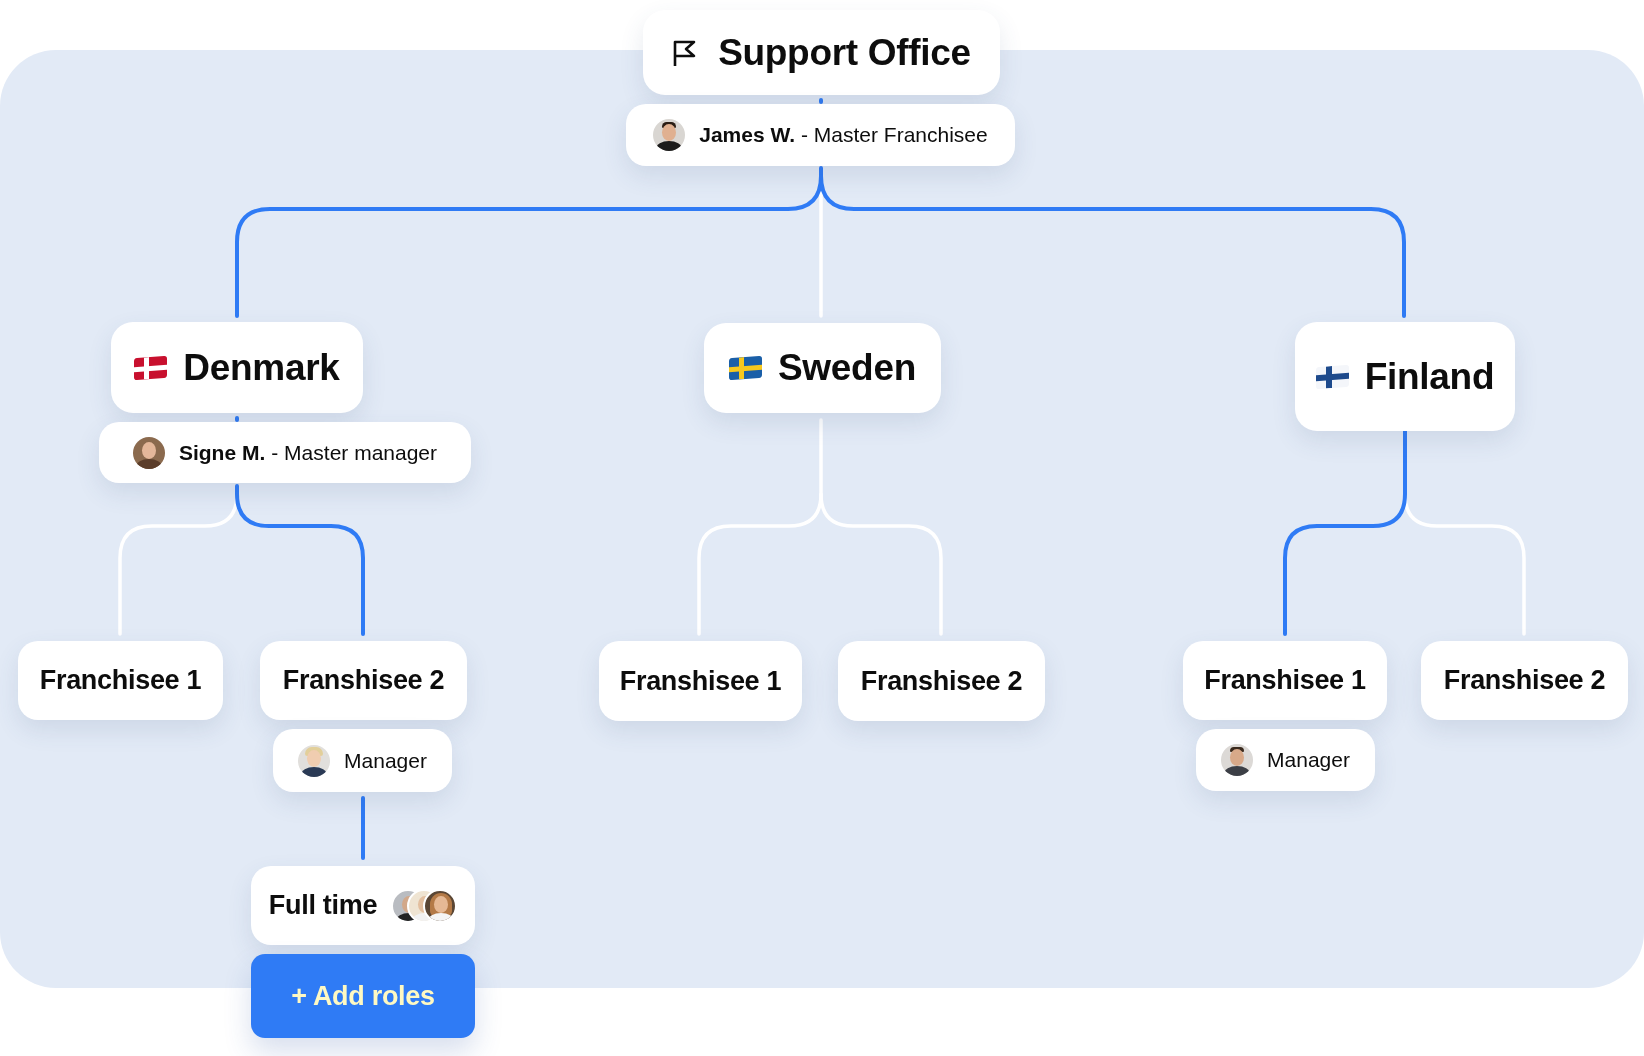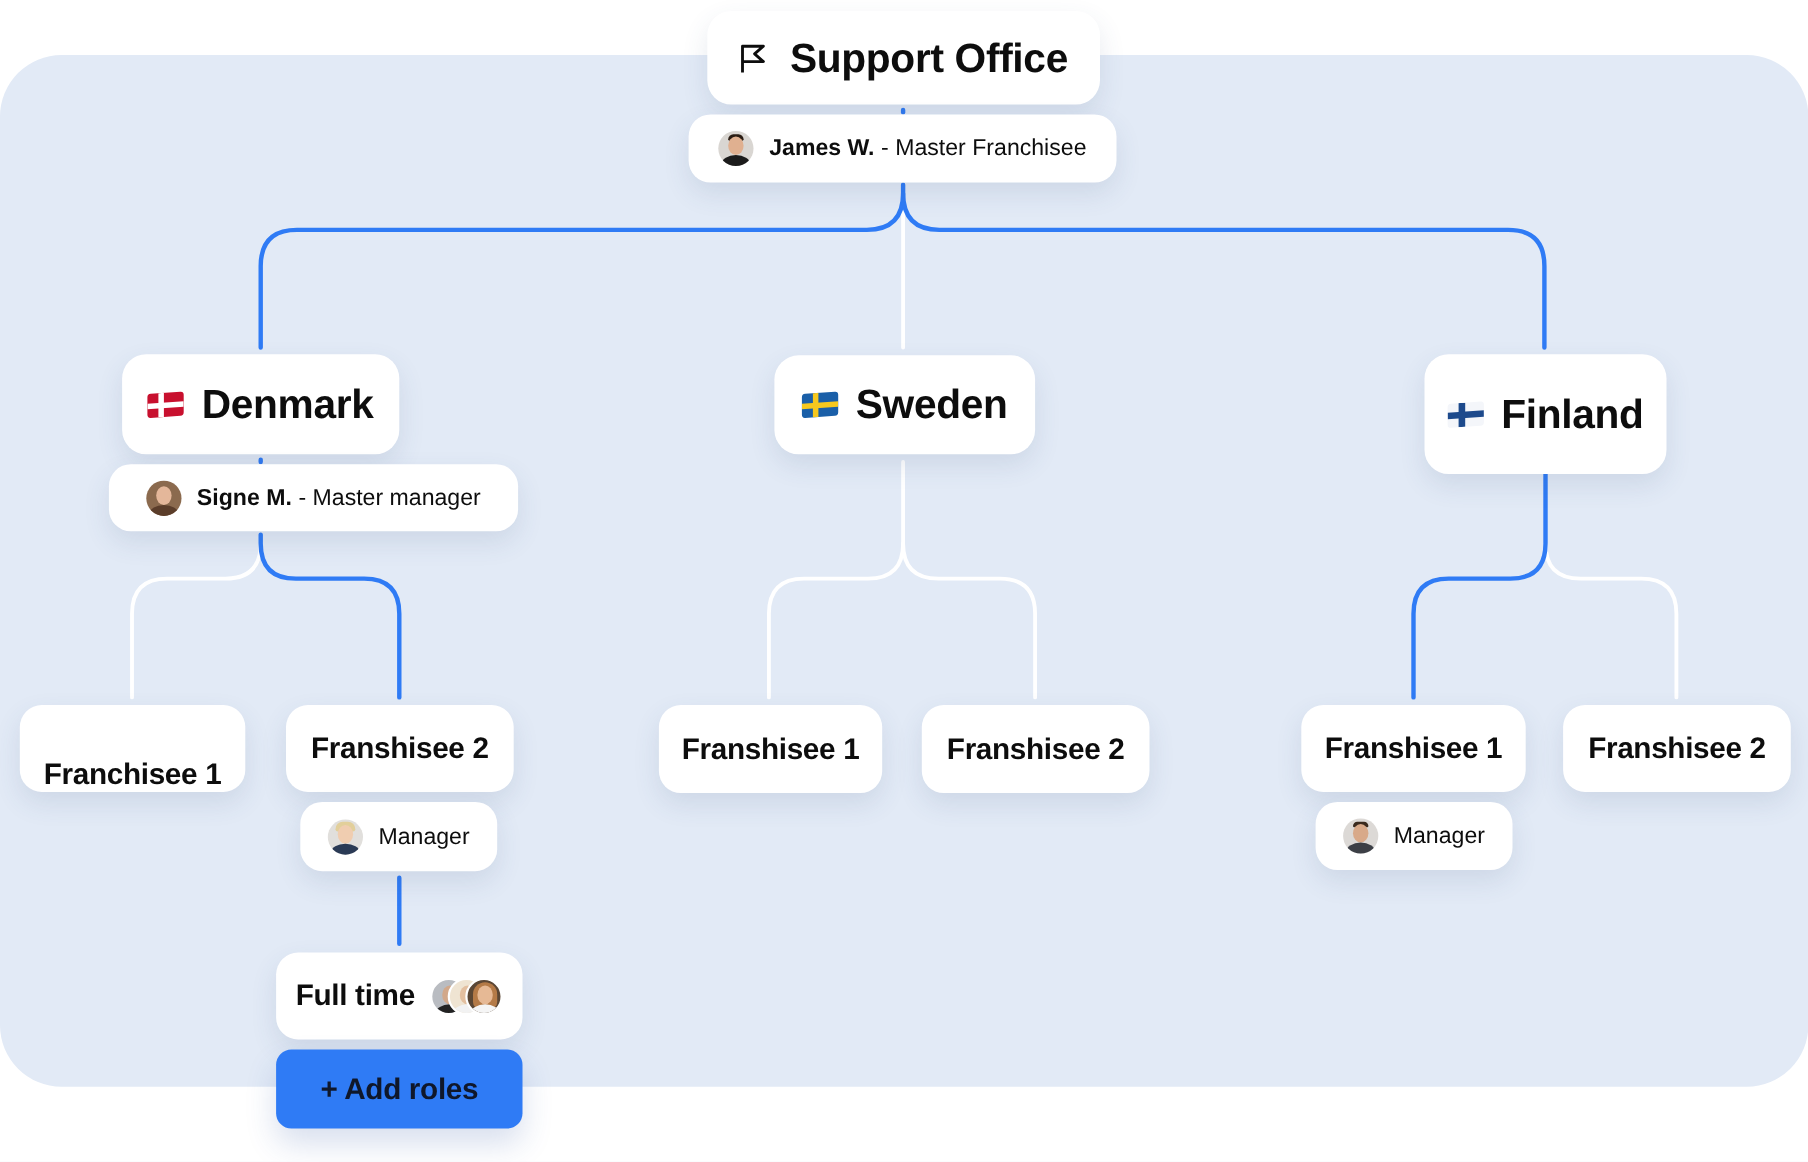--- a/index.html
+++ b/index.html
@@ -47,21 +47,21 @@
   .av-ft1 .face { background: #d2a88a; }
   .av-ft1 .body { background: #222; }
   .av-ft2 { background: #efe4d2; }
   .av-ft2 .face { background: #e3bf9f; }
   .av-ft2 .body { background: #f2f2f2; }
   .av-ft3 { background: #5a4634; }
   .av-ft3 .face { background: #e6b995; }
   .av-ft3 .hair { position: absolute; left: 5px; top: 2px; width: 22px; height: 24px; border-radius: 11px 11px 6px 6px; background: #b47a47; z-index: 0; }
   .av-ft3 .face { z-index: 1; }
   .av-ft3 .body { background: #f5f5f5; z-index: 1; }
-  .add-btn { position: absolute; left: 251px; top: 954px; width: 224px; height: 72px; background: #2f7bf5; color: #0f172a; border-radius: 14px; font-size: 27px; font-weight: 700; display: flex; align-items: center; justify-content: center; box-shadow: 0 14px 28px rgba(40, 80, 160, 0.18); letter-spacing: -0.3px; cursor: pointer; }
+  .add-btn { position: absolute; left: 251px; top: 954px; width: 224px; height: 84px; background: #2f7bf5; color: #fef9c3; border-radius: 14px; font-size: 27px; font-weight: 700; display: flex; align-items: center; justify-content: center; box-shadow: 0 14px 28px rgba(40, 80, 160, 0.18); letter-spacing: -0.3px; cursor: pointer; }
 </style>
 </head>
 <body>
 
 <div class="panel"></div>
 
 <svg class="lines" viewBox="0 0 1644 1056" fill="none" stroke-linecap="round">
 
   <g stroke="#ffffff" stroke-width="3.5">
     <path d="M821 170 V 316"></path>
@@ -114,21 +114,21 @@
 <div class="box big" style="left:704px; top:323px; width:237px; height:90px;">
   <span class="flag flag-se"></span>
   <span>Sweden</span>
 </div>
 
 <div class="box big" style="left:1295px; top:322px; width:220px; height:109px;">
   <span class="flag flag-fi"></span>
   <span>Finland</span>
 </div>
 
-<div class="box mid" style="left:18px; top:641px; width:205px; height:79px;align-items:flex-end;">
+<div class="box mid" style="left:18px; top:641px; width:205px; height:79px;">
   <span>Franchisee 1</span>
 </div>
 <div class="box mid" style="left:260px; top:641px; width:207px; height:79px;">
   <span>Franshisee 2</span>
 </div>
 <div class="box pill" style="left:273px; top:729px; width:179px; height:63px;">
   <span class="avatar av-mgr1">
       <span class="hair"></span>
       <span class="face"></span>
       <span class="body"></span>

